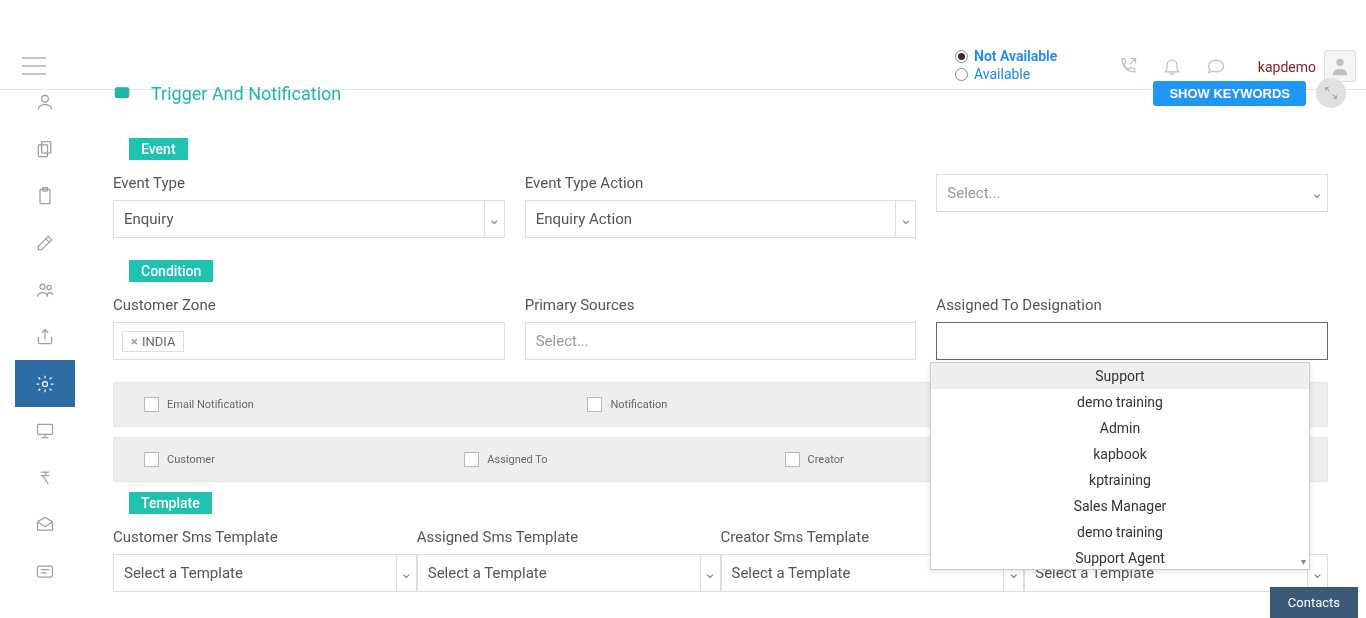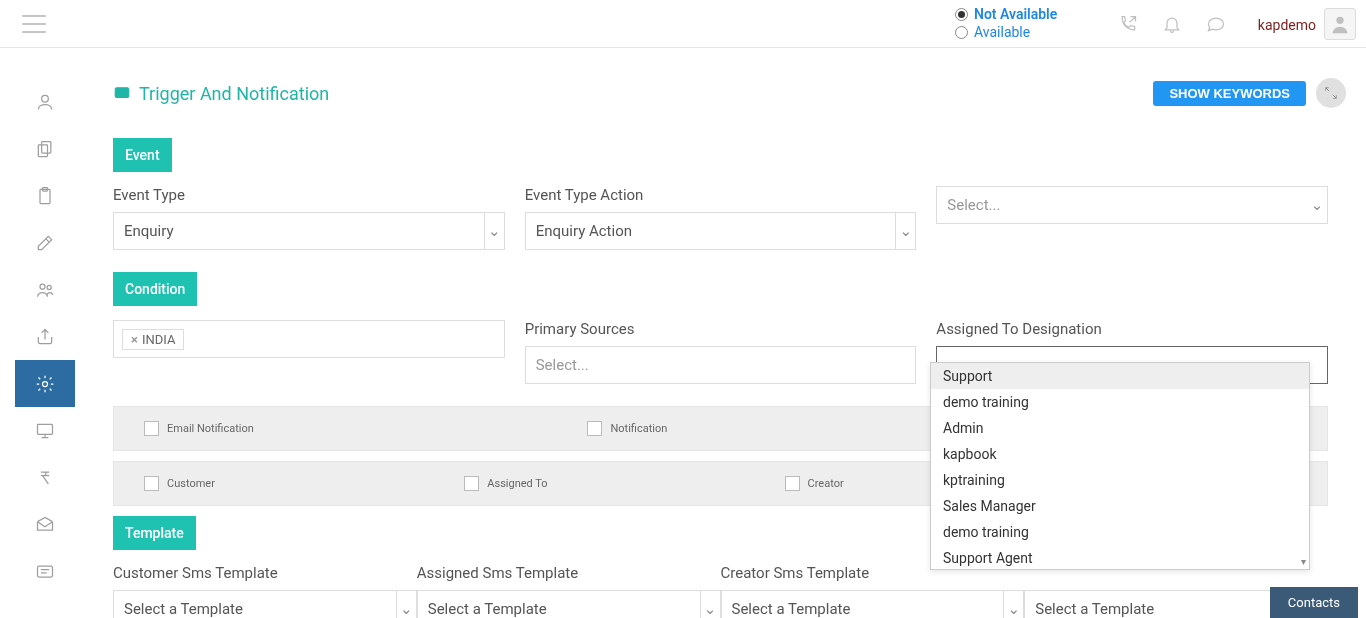--- a/index.html
+++ b/index.html
@@ -1,19 +1,19 @@
 <!DOCTYPE html>
 <html><head>
 <meta charset="utf-8">
 <style>
 * { box-sizing: border-box; margin: 0; padding: 0; }
 body { font-family: -apple-system, BlinkMacSystemFont, "Segoe UI", Roboto, Arial, sans-serif; font-size: 14px; color: #333; background: #fff; width: 1366px; height: 618px; overflow: hidden; position: relative; }
 
 
-.top-header { height: 48px; border-bottom: 1px solid #e5e5e5; display: flex; align-items: center; padding: 0 10px; position: relative; }
+.top-header { height: 48px; border-bottom: 1px solid #e5e5e5; display: flex; align-items: center; padding: 0 10px; position: relative; margin-top: 42px; }
 .hamburger { width: 24px; height: 18px; margin-left: 12px; cursor: pointer; display: flex; flex-direction: column; justify-content: space-between; }
 .hamburger span { display: block; height: 2px; background: #c5c5c5; border-radius: 1px; }
 .availability { position: absolute; left: 955px; top: 6px; font-size: 14px; }
 .radio-row { display: flex; align-items: center; margin-bottom: 2px; }
 .radio-outer { width: 13px; height: 13px; border: 1px solid #888; border-radius: 50%; display: inline-flex; align-items: center; justify-content: center; margin-right: 6px; background:#fff;}
 .radio-inner { width: 7px; height: 7px; border-radius: 50%; background: #333; }
 .radio-label-blue { color: #1e88e5; font-weight: 600; }
 .radio-label-blue2 { color: #1e88e5; font-weight: 400; }
 .header-icons { position: absolute; right: 140px; top: 14px; display: flex; gap: 24px; color: #c0c0c0; }
 .header-icon { width: 20px; height: 20px; cursor: pointer; }
@@ -23,27 +23,27 @@
 
 
 .sidebar { position: absolute; left: 15px; top: 78px; width: 60px; }
 .sidebar-item { width: 60px; height: 47px; display: flex; align-items: center; justify-content: center; cursor: pointer; color: #9e9e9e; }
 .sidebar-item.active { background: #2d6ca2; color: #fff; }
 .sidebar-item svg { width: 20px; height: 20px; }
 
 
 .main { position: absolute; left: 95px; top: 78px; right: 20px; }
 .page-header-row { display: flex; align-items: center; justify-content: space-between; margin-bottom: 30px; }
-.page-title { color: #1fb6a6; font-size: 18px; font-weight: 400; display: flex; align-items: center; gap: 8px; padding-left: 18px; }
+.page-title { color: #1fb6a6; font-size: 18px; font-weight: 400; display: flex; align-items: center; gap: 20px; padding-left: 18px; }
 .page-title svg { width: 18px; height: 18px; fill: #1fb6a6; }
 .header-buttons { display: flex; align-items: center; gap: 10px; }
 .btn-primary { background: #2196f3; color: #fff; border: none; padding: 5px 16px; border-radius: 3px; font-weight: 600; font-size: 13px; cursor: pointer; }
 .btn-circle { width: 30px; height: 30px; border-radius: 50%; background: #e0e0e0; display: flex; align-items: center; justify-content: center; cursor: pointer; color: #888; }
 
-.section-badge { display: inline-block; background: #1fc1b1; color: #fff; padding: 9px 12px; font-size: 14px; font-weight: 500; margin-bottom: 14px; margin-left: 18px; }
+.section-badge { display: inline-block; background: #1fc1b1; color: #fff; padding: 3px 12px; font-size: 14px; font-weight: 500; margin-bottom: 14px; margin-left: 34px; }
 
 .form-row { display: flex; gap: 20px; padding: 0 18px; margin-bottom: 22px; }
 .form-col { flex: 1; min-width: 0; }
 .form-label { color: #555; font-size: 15px; margin-bottom: 8px; display: block; }
 .select-box { border: 1px solid #ddd; height: 38px; display: flex; align-items: center; justify-content: space-between; padding: 0 10px; cursor: pointer; background: #fff; font-size: 15px; color: #555; }
 .select-box .caret { width: 20px; text-align: center; color: #888; border-left: 1px solid #ddd; height: 100%; display: flex; align-items: center; justify-content: center; margin-right: -10px; padding: 0 6px; }
 .select-box.placeholder { color: #999; }
 .select-box.no-caret-border .caret { border-left: none; }
 
 .tag-box { border: 1px solid #ddd; min-height: 38px; padding: 5px 8px; display: flex; align-items: center; flex-wrap: wrap; gap: 4px; }
@@ -57,21 +57,21 @@
 .check-row { background: #eeeeee; border: 1px solid #e5e5e5; padding: 14px 30px; display: flex; margin-bottom: 10px; }
 .check-item { flex: 1; display: flex; align-items: center; gap: 8px; color: #666; font-size: 11px; }
 .checkbox { width: 15px; height: 15px; border: 1px solid #bbb; background: #fff; cursor: pointer; }
 
 
 .template-row { display: flex; padding: 0 18px; }
 .template-col { flex: 1; min-width: 0; }
 
 
 .dropdown { position: absolute; left: 930px; top: 362px; width: 380px; background: #fff; border: 1px solid #ccc; box-shadow: 0 2px 6px rgba(0,0,0,0.1); z-index: 100; max-height: 208px; overflow: hidden; }
-.dropdown-inner { overflow-y: auto; max-height: 208px; }
+.dropdown-inner { overflow-y: auto; max-height: 208px; text-align: center; }
 .dropdown-option { padding: 5px 12px; font-size: 14px; color: #333; cursor: pointer; }
 .dropdown-option.highlighted { background: #eeeeee; }
 .dropdown::-webkit-scrollbar { width: 12px; }
 .dropdown-inner::-webkit-scrollbar { width: 12px; }
 .dropdown-inner::-webkit-scrollbar-thumb { background: #c0c0c0; }
 .dropdown-inner::-webkit-scrollbar-track { background: #f0f0f0; }
 .dropdown-caret { position: absolute; right: 3px; bottom: 2px; font-size: 10px; color: #888; }
 
 
 .contacts-tab { position: absolute; right: 8px; bottom: 0; background: #3a5a78; color: #fff; padding: 8px 18px; font-size: 13px; cursor: pointer; }
@@ -226,20 +226,21 @@
         <span>Select...</span>
         <span class="caret">⌄</span>
       </div>
     </div>
   </div>
 
   
   <div class="section-badge">Condition</div>
   <div class="form-row">
     <div class="form-col">
+      <label class="form-label">Customer Zone</label>
       <div class="tag-box">
         <span class="tag">
           <span class="x">×</span>
           <span>INDIA</span>
         </span>
       </div>
     </div>
     <div class="form-col">
       <label class="form-label">Primary Sources</label>
       <div class="select-box placeholder no-caret-border" style="border-color:#ddd">

